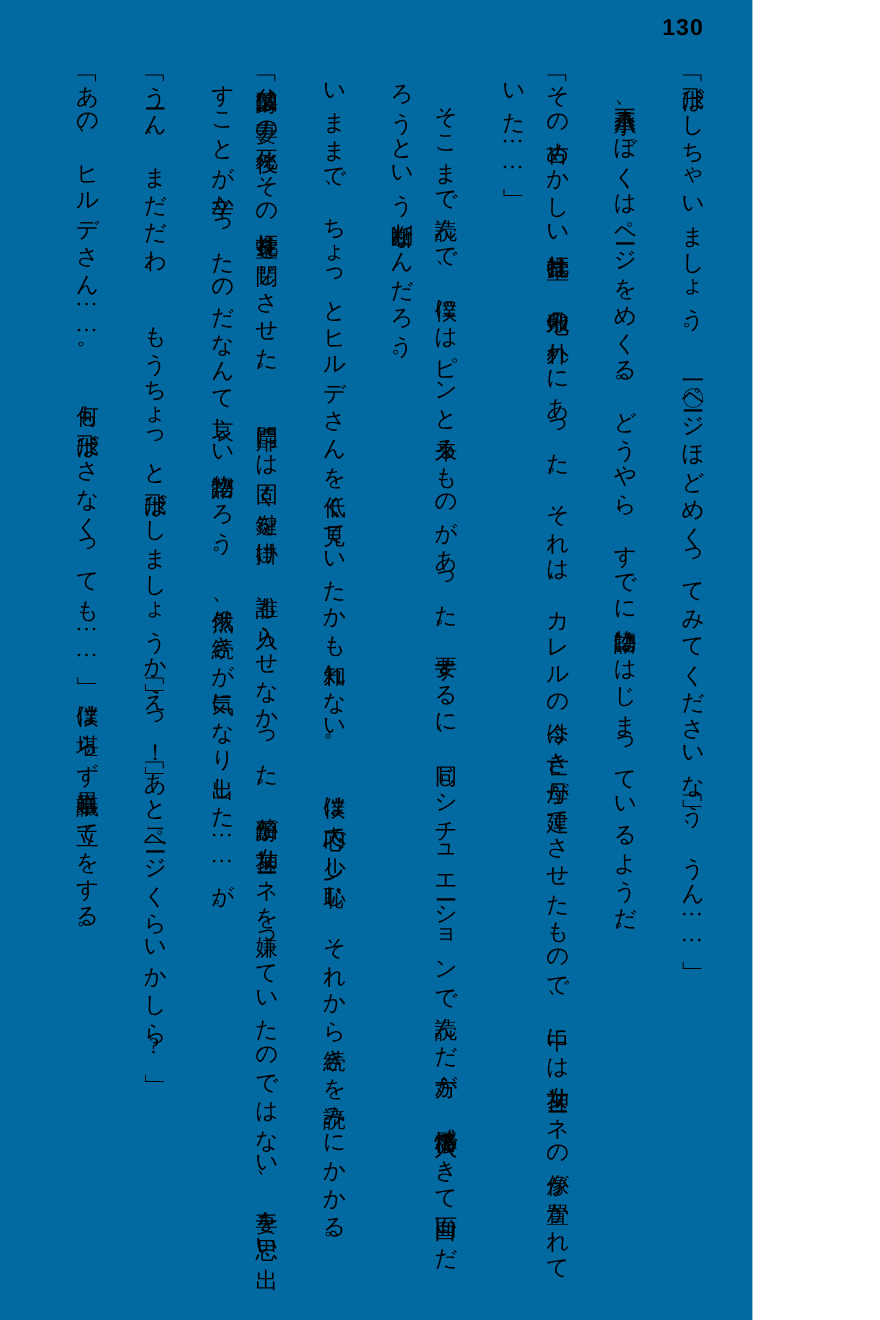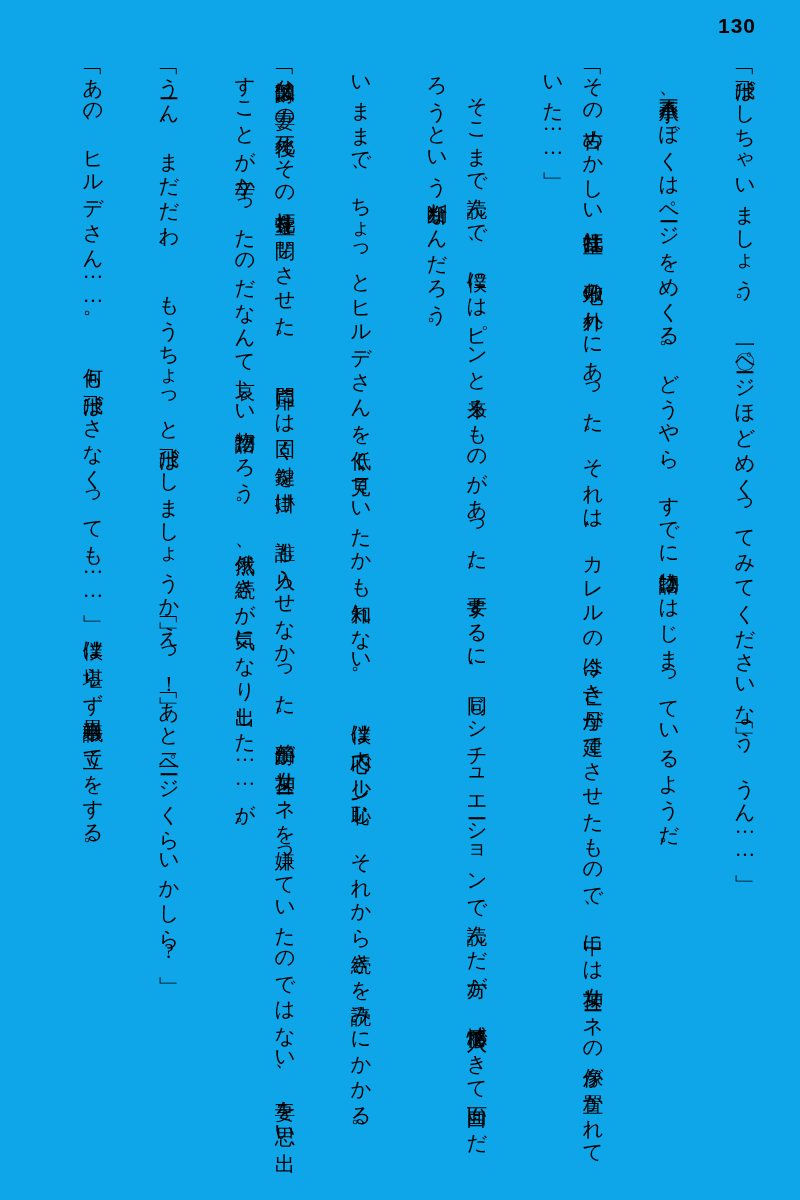--- a/index.html
+++ b/index.html
@@ -2,23 +2,23 @@
 <html><head>
 <meta charset="utf-8">
 <style>
   html, body {
     margin: 0;
     padding: 0;
     background: #ffffff;
   }
   .page {
     position: relative;
-    width: 800px;
+    width: 684px;
     height: 1200px;
-    background: #0ea5e9;
+    background: #0369a1;
     overflow: hidden;
     font-family: "Liberation Serif", "DejaVu Serif", serif;
     color: #000000;
   }
   .page-number {
     position: absolute;
     top: 14px;
     right: 44px;
     font-size: 21px;
     font-weight: bold;

